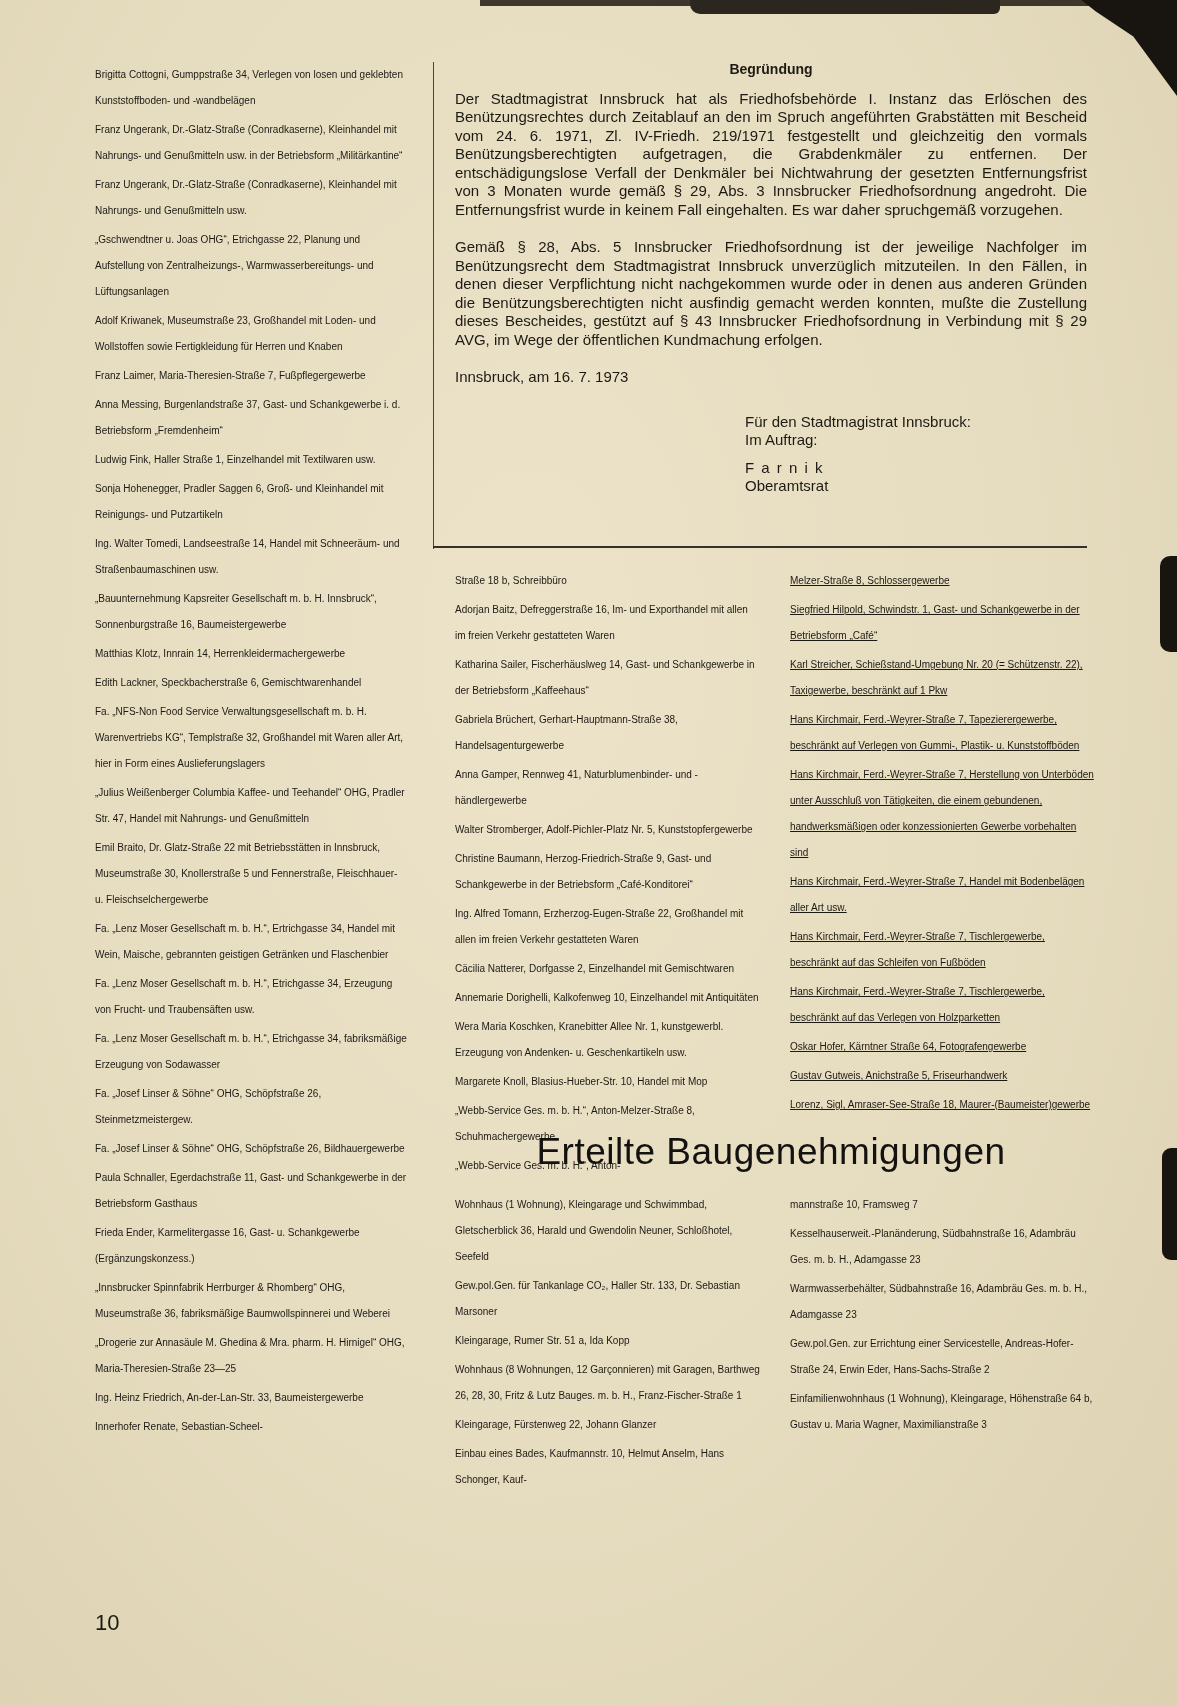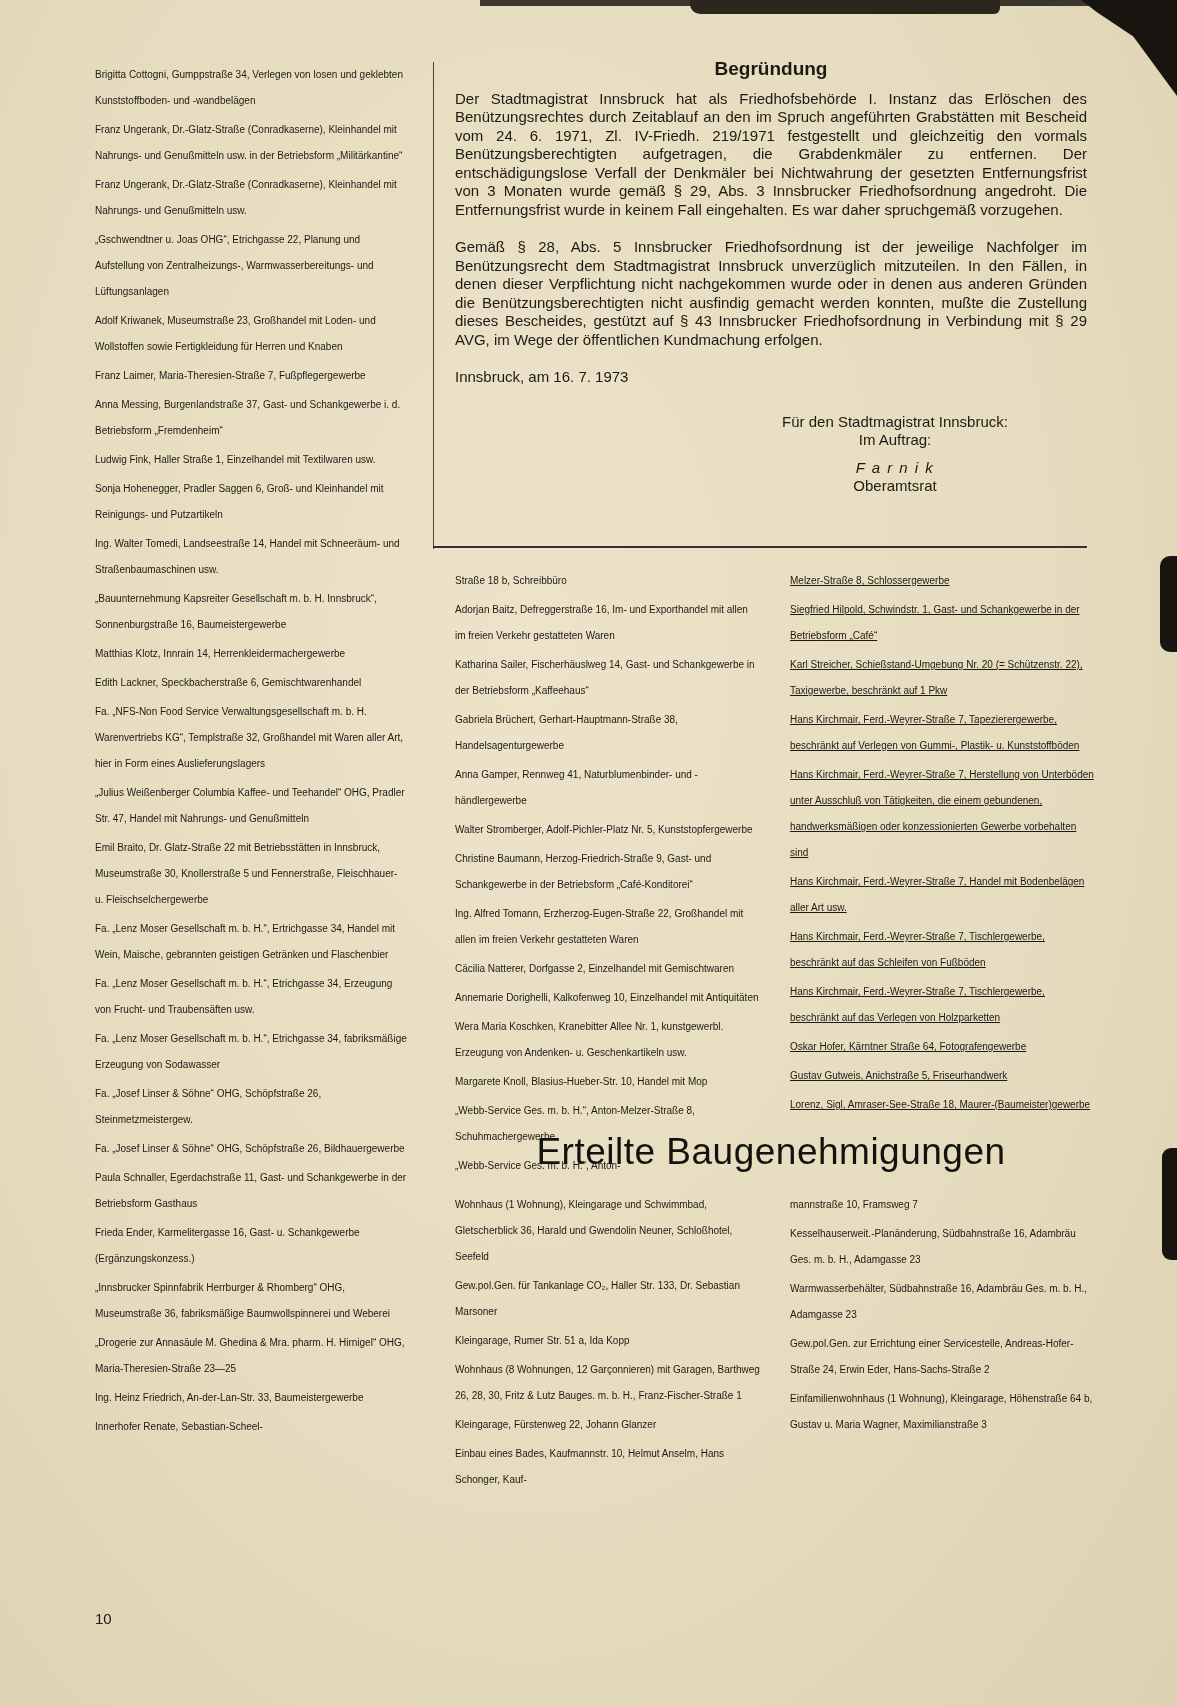--- a/index.html
+++ b/index.html
@@ -19,34 +19,34 @@
   .left-col  { left:95px;  top:62px;   width:312px; }
   .mid-col   { left:455px; top:568px;  width:306px; }
   .right-col { left:790px; top:568px;  width:306px;text-decoration:underline; }
   .bau-left  { left:455px; top:1192px; width:306px; }
   .bau-right { left:790px; top:1192px; width:306px; }
 
   .vdivider { position:absolute; left:433px; top:62px; width:1px; height:487px; background:#4a443a; }
   .hrule    { position:absolute; left:433px; top:546px; width:654px; height:2px; background:var(--rule, #35302a); }
 
   .begr { position:absolute; left:455px; top:60px; width:632px; font-size:15px; line-height:18.5px; }
-  .begr-title { text-align:center; font-size:19px; font-weight:bold; margin-bottom:11px; }
+  .begr-title { text-align:center; font-size:14px; font-weight:bold; margin-bottom:11px; }
   .begr-par { text-align:justify; margin-bottom:19px; }
   .begr-date { margin-top:2px; }
-  .signature { width:300px; margin:26px 42px 0 auto; text-align:center; }
+  .signature { width:300px; margin:26px 42px 0 auto; }
   .signature p { margin:0; }
-  .sig-name { letter-spacing:1.5px; margin-top:9px !important;font-style:italic; }
+  .sig-name { letter-spacing:1.5px; margin-top:9px !important; }
 
   .bau-title {
     position:absolute; left:455px; top:1124px; width:632px;
     text-align:center; font-size:37px; font-weight:normal;
     letter-spacing:0.5px; color:#141210;margin-top:7px;
   }
 
-  .page-number { position:absolute; left:95px; top:1610px; font-size:15px; }
+  .page-number { position:absolute; left:95px; top:1610px; font-size:22px; }
 
   .artifact { position:absolute; background:var(--artifact, #181511); }
   .artifact-top-line { left:480px; top:0; width:697px; height:6px; background:#3c362c; }
   .artifact-top-blob { left:690px; top:0; width:310px; height:14px; background:#2b261e; border-radius:0 0 6px 10px; }
   .artifact-corner {
     right:0; top:0; width:104px; height:96px;
     clip-path: polygon(8% 0, 100% 0, 100% 100%, 58% 38%, 22% 12%);
   }
   .artifact-right-1 { right:0; top:556px;  width:17px; height:96px;  border-radius:10px 0 0 10px; }
   .artifact-right-2 { right:0; top:1148px; width:15px; height:112px; border-radius:9px 0 0 9px; }

